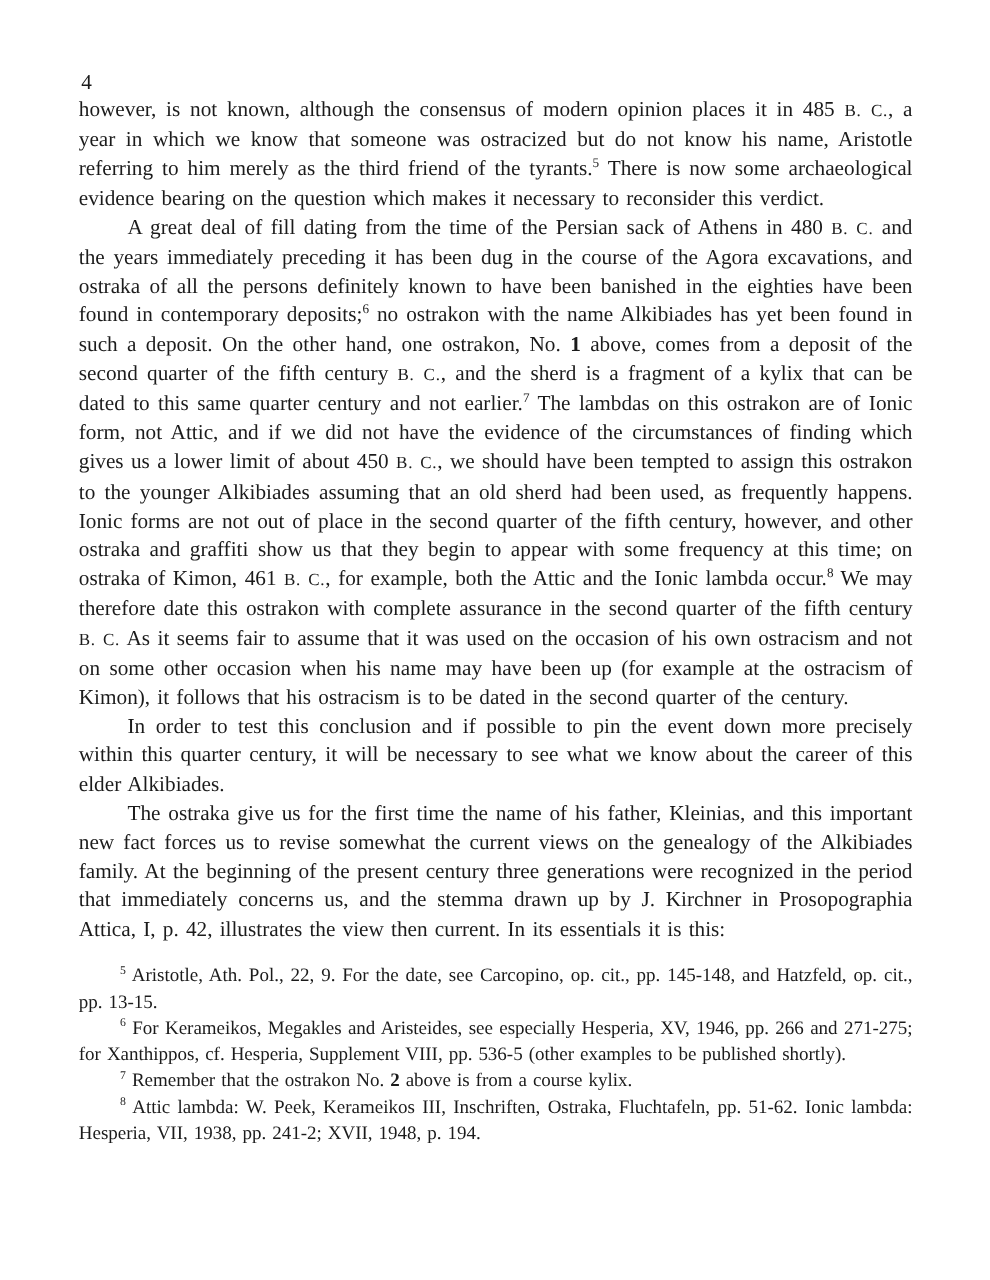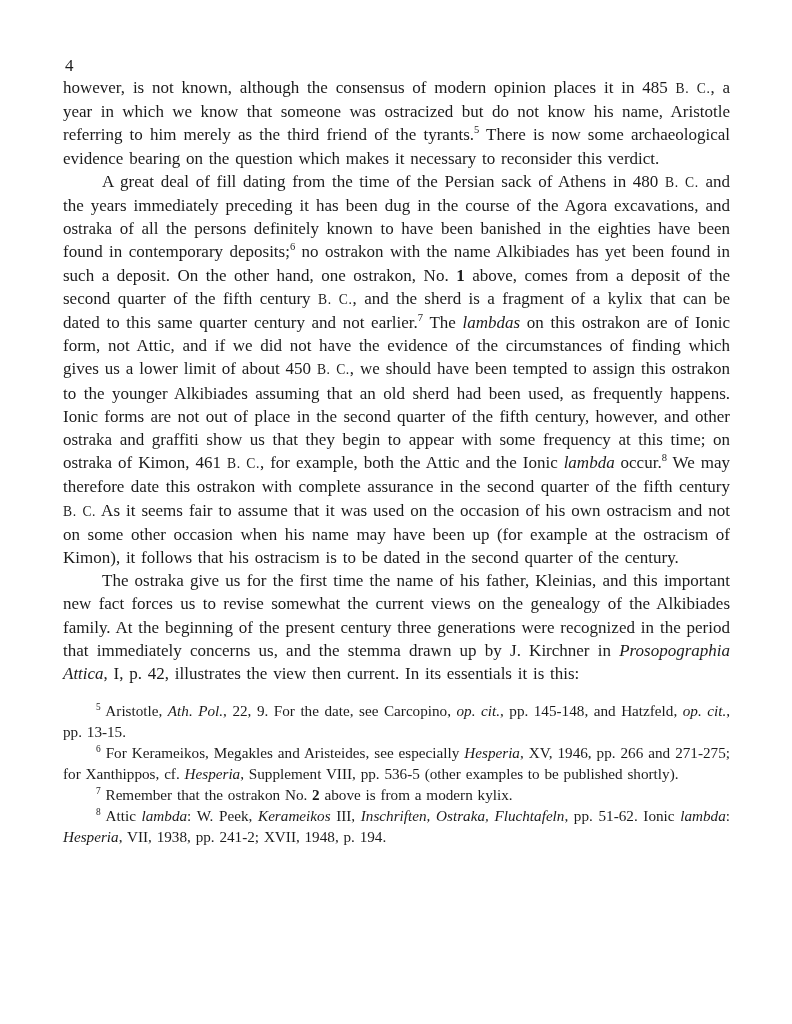--- a/index.html
+++ b/index.html
@@ -52,44 +52,45 @@
     margin-top: 15px;
   }
   .footnotes p {
     margin: 0;
     text-align: justify;
     text-indent: 33px;
     font-size: 15.2px;
     line-height: 21px;
     word-spacing: 1px;
   }
-  .italic { font-style: italic; }
+  .italic { }
   .bold { font-weight: bold; }
   .smallcaps { font-size: 0.8em; letter-spacing: 0.6px; }
   sup.fnref {
     font-size: 0.62em;
     line-height: 0;
     vertical-align: super;
   }
 </style>
 </head>
 <body>
 
 <div class="page" style="background: rgb(255, 255, 255); color: rgb(27, 27, 27);">
   <div class="content">
     <header class="running-head">
       <span class="page-number">4</span>
     </header>
 
     <main class="body-text">
         <p><span>however, is not known, although the consensus of modern opinion places it in 485 </span><span class="smallcaps">B. C.</span><span>, a year in which we know that someone was ostracized but do not know his name, Aristotle referring to him merely as the third friend of the tyrants.</span><sup class="fnref">5</sup><span> There is now some archaeological evidence bearing on the question which makes it necessary to reconsider this verdict.</span></p>
         <p class="indent"><span>A great deal of fill dating from the time of the Persian sack of Athens in 480 </span><span class="smallcaps">B. C.</span><span> and the years immediately preceding it has been dug in the course of the Agora excavations, and ostraka of all the persons definitely known to have been banished in the eighties have been found in contemporary deposits;</span><sup class="fnref">6</sup><span> no ostrakon with the name Alkibiades has yet been found in such a deposit. On the other hand, one ostrakon, No. </span><span class="bold">1</span><span> above, comes from a deposit of the second quarter of the fifth century </span><span class="smallcaps">B. C.</span><span>, and the sherd is a fragment of a kylix that can be dated to this same quarter century and not earlier.</span><sup class="fnref">7</sup><span> The </span><span class="italic">lambdas</span><span> on this ostrakon are of Ionic form, not Attic, and if we did not have the evidence of the circumstances of finding which gives us a lower limit of about 450 </span><span class="smallcaps">B. C.</span><span>, we should have been tempted to assign this ostrakon to the younger Alkibiades assuming that an old sherd had been used, as frequently happens. Ionic forms are not out of place in the second quarter of the fifth century, however, and other ostraka and graffiti show us that they begin to appear with some frequency at this time; on ostraka of Kimon, 461 </span><span class="smallcaps">B. C.</span><span>, for example, both the Attic and the Ionic </span><span class="italic">lambda</span><span> occur.</span><sup class="fnref">8</sup><span> We may therefore date this ostrakon with complete assurance in the second quarter of the fifth century </span><span class="smallcaps">B. C.</span><span> As it seems fair to assume that it was used on the occasion of his own ostracism and not on some other occasion when his name may have been up (for example at the ostracism of Kimon), it follows that his ostracism is to be dated in the second quarter of the century.</span></p>
+        <p class="indent"><span>In order to test this conclusion and if possible to pin the event down more precisely within this quarter century, it will be necessary to see what we know about the career of this elder Alkibiades.</span></p>
         <p class="indent"><span>The ostraka give us for the first time the name of his father, Kleinias, and this important new fact forces us to revise somewhat the current views on the genealogy of the Alkibiades family. At the beginning of the present century three generations were recognized in the period that immediately concerns us, and the stemma drawn up by J. Kirchner in </span><span class="italic">Prosopographia Attica</span><span>, I, p. 42, illustrates the view then current. In its essentials it is this:</span></p>
       </main>
 
     <section class="footnotes">
         <p><sup class="fnref">5</sup><span> Aristotle, </span><span class="italic">Ath. Pol.</span><span>, 22, 9. For the date, see Carcopino, </span><span class="italic">op. cit.</span><span>, pp. 145-148, and Hatzfeld, </span><span class="italic">op. cit.</span><span>, pp. 13-15.</span></p>
         <p><sup class="fnref">6</sup><span> For Kerameikos, Megakles and Aristeides, see especially </span><span class="italic">Hesperia</span><span>, XV, 1946, pp. 266 and 271-275; for Xanthippos, cf. </span><span class="italic">Hesperia</span><span>, Supplement VIII, pp. 536-5 (other examples to be published shortly).</span></p>
-        <p><sup class="fnref">7</sup><span> Remember that the ostrakon No. </span><span class="bold">2</span><span> above is from a modern kylix.</span></p>
+        <p><sup class="fnref">7</sup><span> Remember that the ostrakon No. </span><span class="bold">2</span><span> above is from a course kylix.</span></p>
         <p><sup class="fnref">8</sup><span> Attic </span><span class="italic">lambda</span><span>: W. Peek, </span><span class="italic">Kerameikos</span><span> III, </span><span class="italic">Inschriften, Ostraka, Fluchtafeln</span><span>, pp. 51-62. Ionic </span><span class="italic">lambda</span><span>: </span><span class="italic">Hesperia</span><span>, VII, 1938, pp. 241-2; XVII, 1948, p. 194.</span></p>
       </section>
   </div>
 </div>
 
 </body></html>

